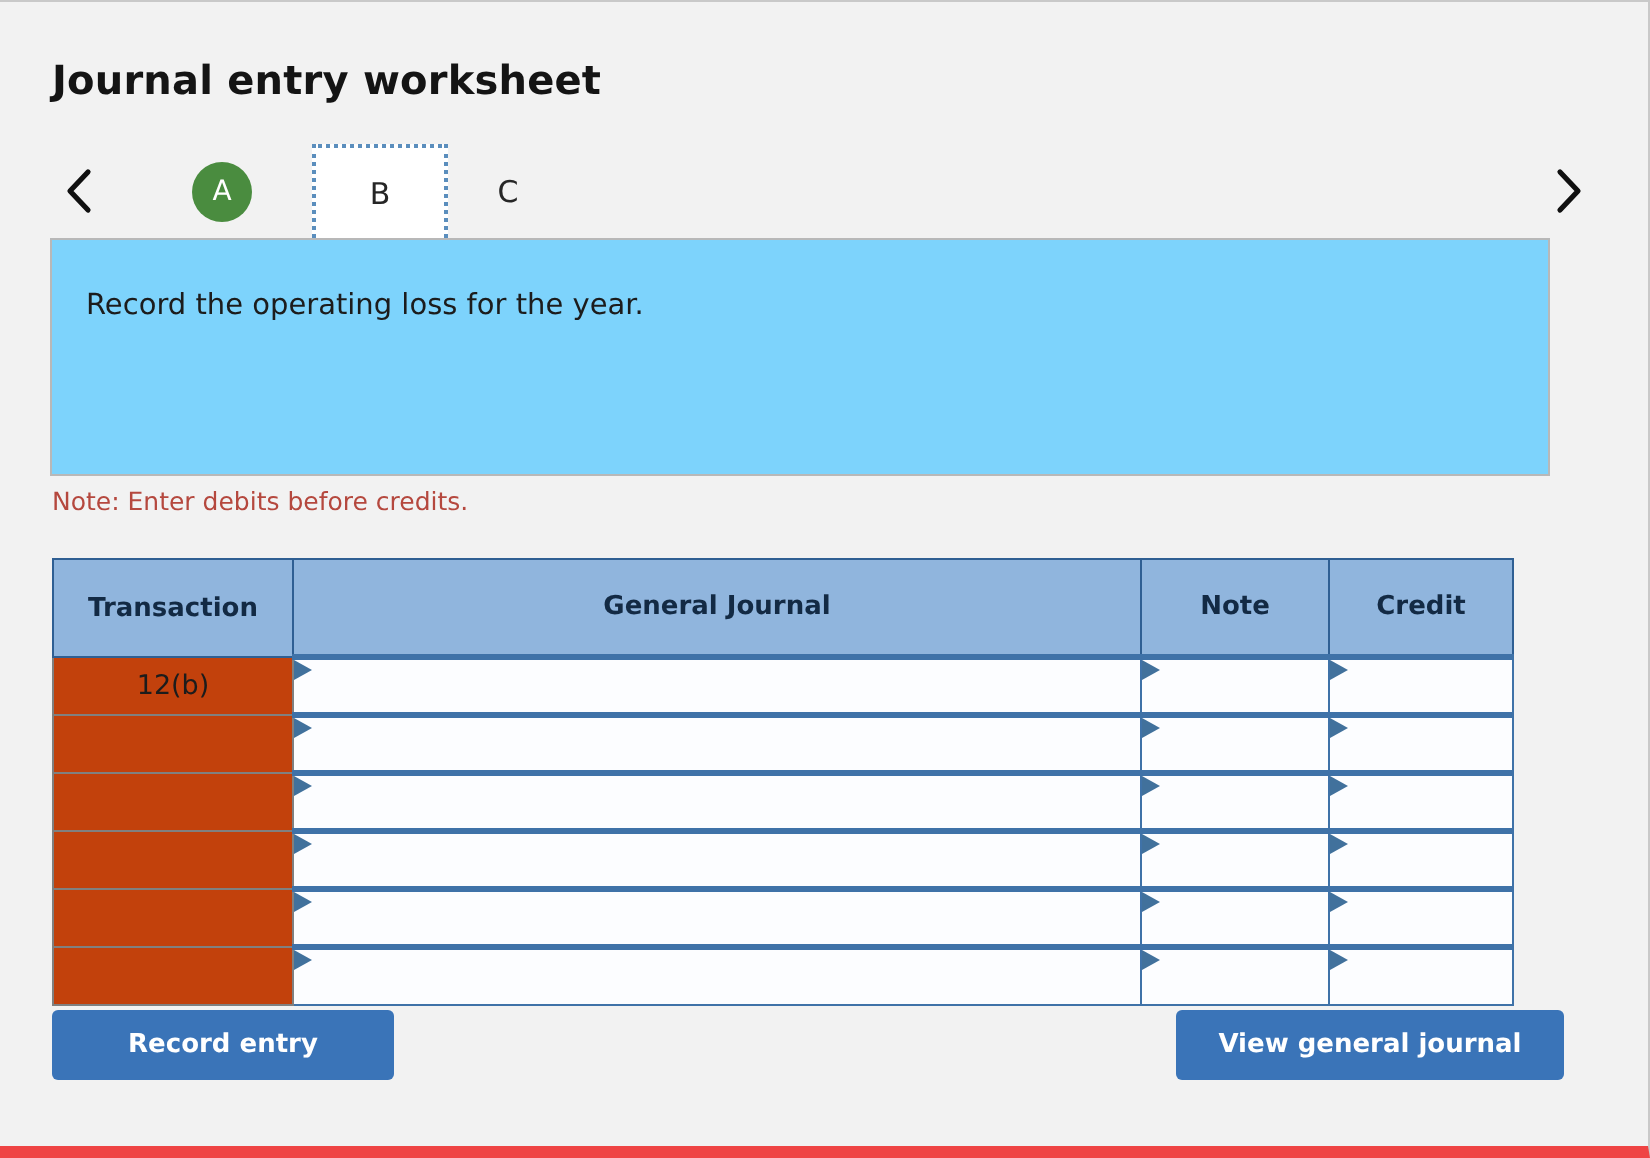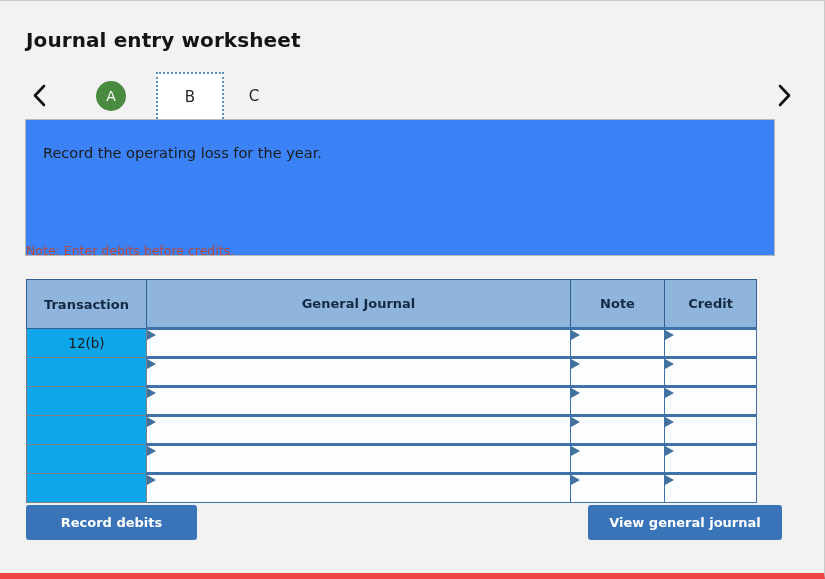--- a/index.html
+++ b/index.html
@@ -78,22 +78,22 @@
     align-items: center;
     justify-content: center;
     font-size: 14px;
     line-height: 1;
   }
 
   
   .descbox {
     position: absolute;
     left: 25px; top: 118px;
-    width: 750px; height: 137px;
-    background: #3b82f6;
+    width: 750px; height: 119px;
+    background: #7dd3fc;
     border: 1px solid #b8b8b8;
   }
   .desc-text {
     position: absolute;
     left: 17px; top: 25px;
     font-size: 14.5px;
     color: #1c1c1c;
   }
 
   
@@ -120,21 +120,21 @@
     font-weight: bold;
     color: #132a44;
     height: 27px;
     padding: 16px;
     text-align: center;
   }
   .jtable td {
     border: 1px solid #808080;
     padding: 4px;
     height: 29px;
-    background: #0ea5e9;
+    background: #c2410c;
     vertical-align: middle;
   }
   .col-transaction { width: 120px; }
   .col-journal     { width: 424px; }
   .col-debit       { width: 94px; }
   .col-credit      { width: 92px; }
 
   .txn-cell {
     text-align: center;
     font-size: 13.5px;
@@ -307,16 +307,16 @@
           <span class="tri"></span>
         </td>
         <td class="inp-cell">
           <span class="tri"></span>
         </td>
       </tr>
 
     </tbody>
   </table>
 
-  <button class="btn btn-record">Record debits</button>
+  <button class="btn btn-record">Record entry</button>
   <button class="btn btn-view">View general journal</button>
 
 </div>
 
 </body></html>

